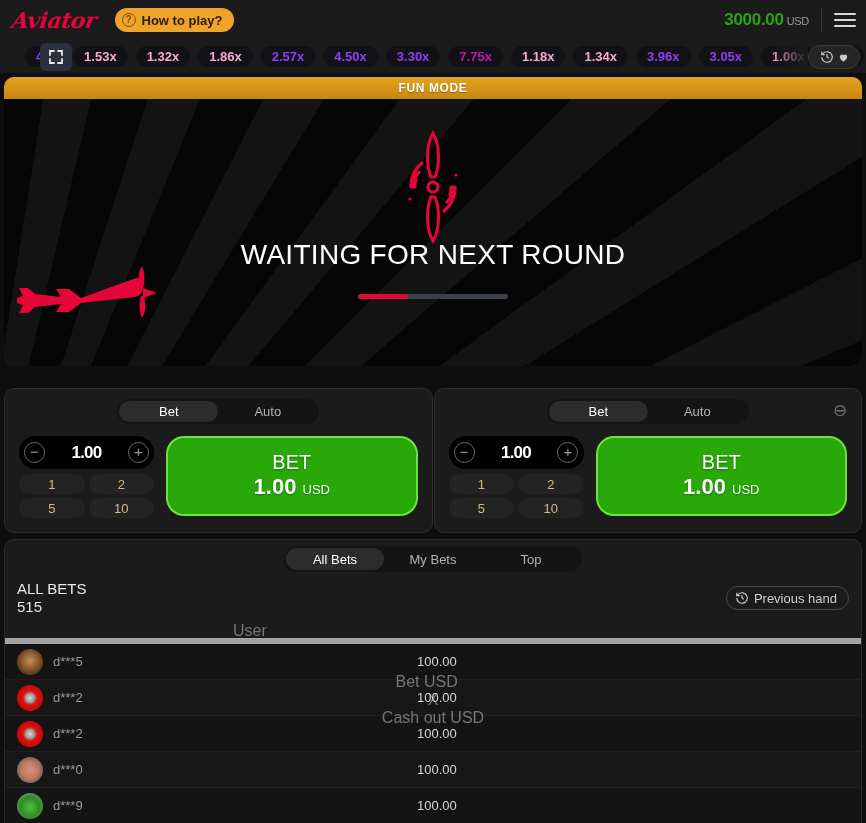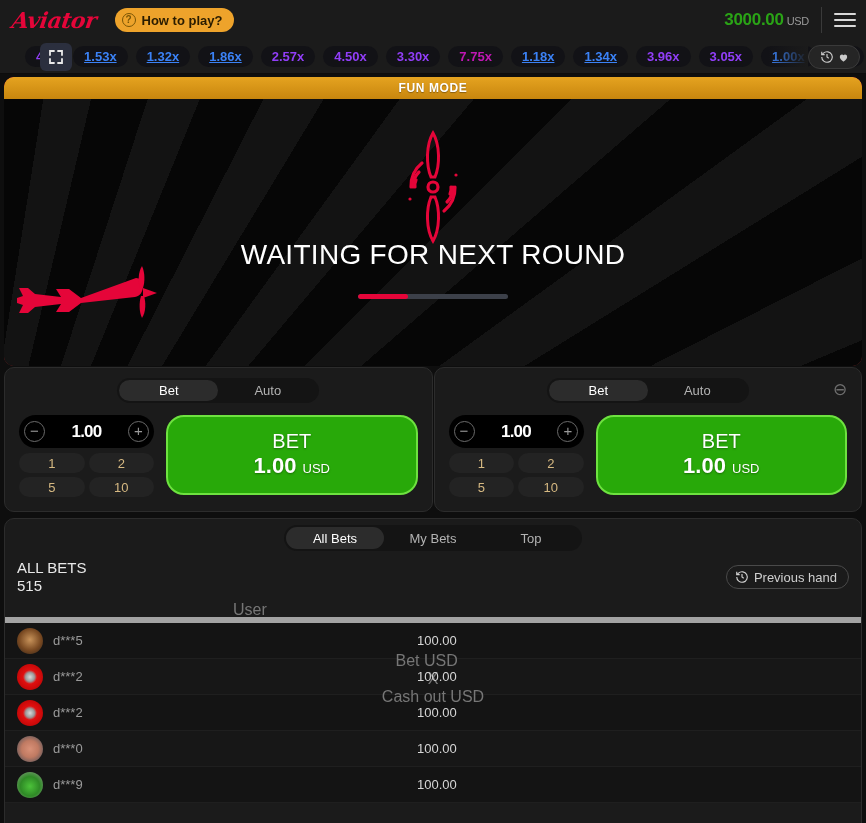--- a/index.html
+++ b/index.html
@@ -73,21 +73,21 @@
     background: #121216;
     border-radius: 11px;
     height: 21px; line-height: 21px;
     padding: 0 11px;
     font-size: 13px; font-weight: bold;
     margin-right: 8px;
     white-space: nowrap;
     flex: none;
     cursor: pointer;
   }
-  .c-blue   { color: #3b82f6; text-decoration: underline; }
+  .c-blue   { color: #f9a8d4; }
   .c-purple { color: #913ef8; }
   .c-pink   { color: #c017b4; }
 
   .fs-btn {
     position: absolute; left: 40px; top: 3px;
     width: 32px; height: 28px;
     background: #2b2f3e;
     border-radius: 6px;
     display: flex; align-items: center; justify-content: center;
     cursor: pointer; z-index: 5;
@@ -162,21 +162,21 @@
     display: block; height: 100%; width: 33%;
     background: #e50539; border-radius: 3px;
   }
   .plane {
     position: absolute; left: 12px; bottom: 38px; z-index: 2;
   }
 
   
   .panels {
     display: flex; gap: 1px;
-    margin: 1px 4px 0 4px;
+    margin: 22px 4px 0 4px;
   }
   .panel {
     flex: 1;
     background: #1b1b1b;
     border: 1px solid #2c2c2c;
     border-radius: 10px;
     padding: 10px 14px 14px 14px;
     position: relative;
   }
   .tabs-sm {

